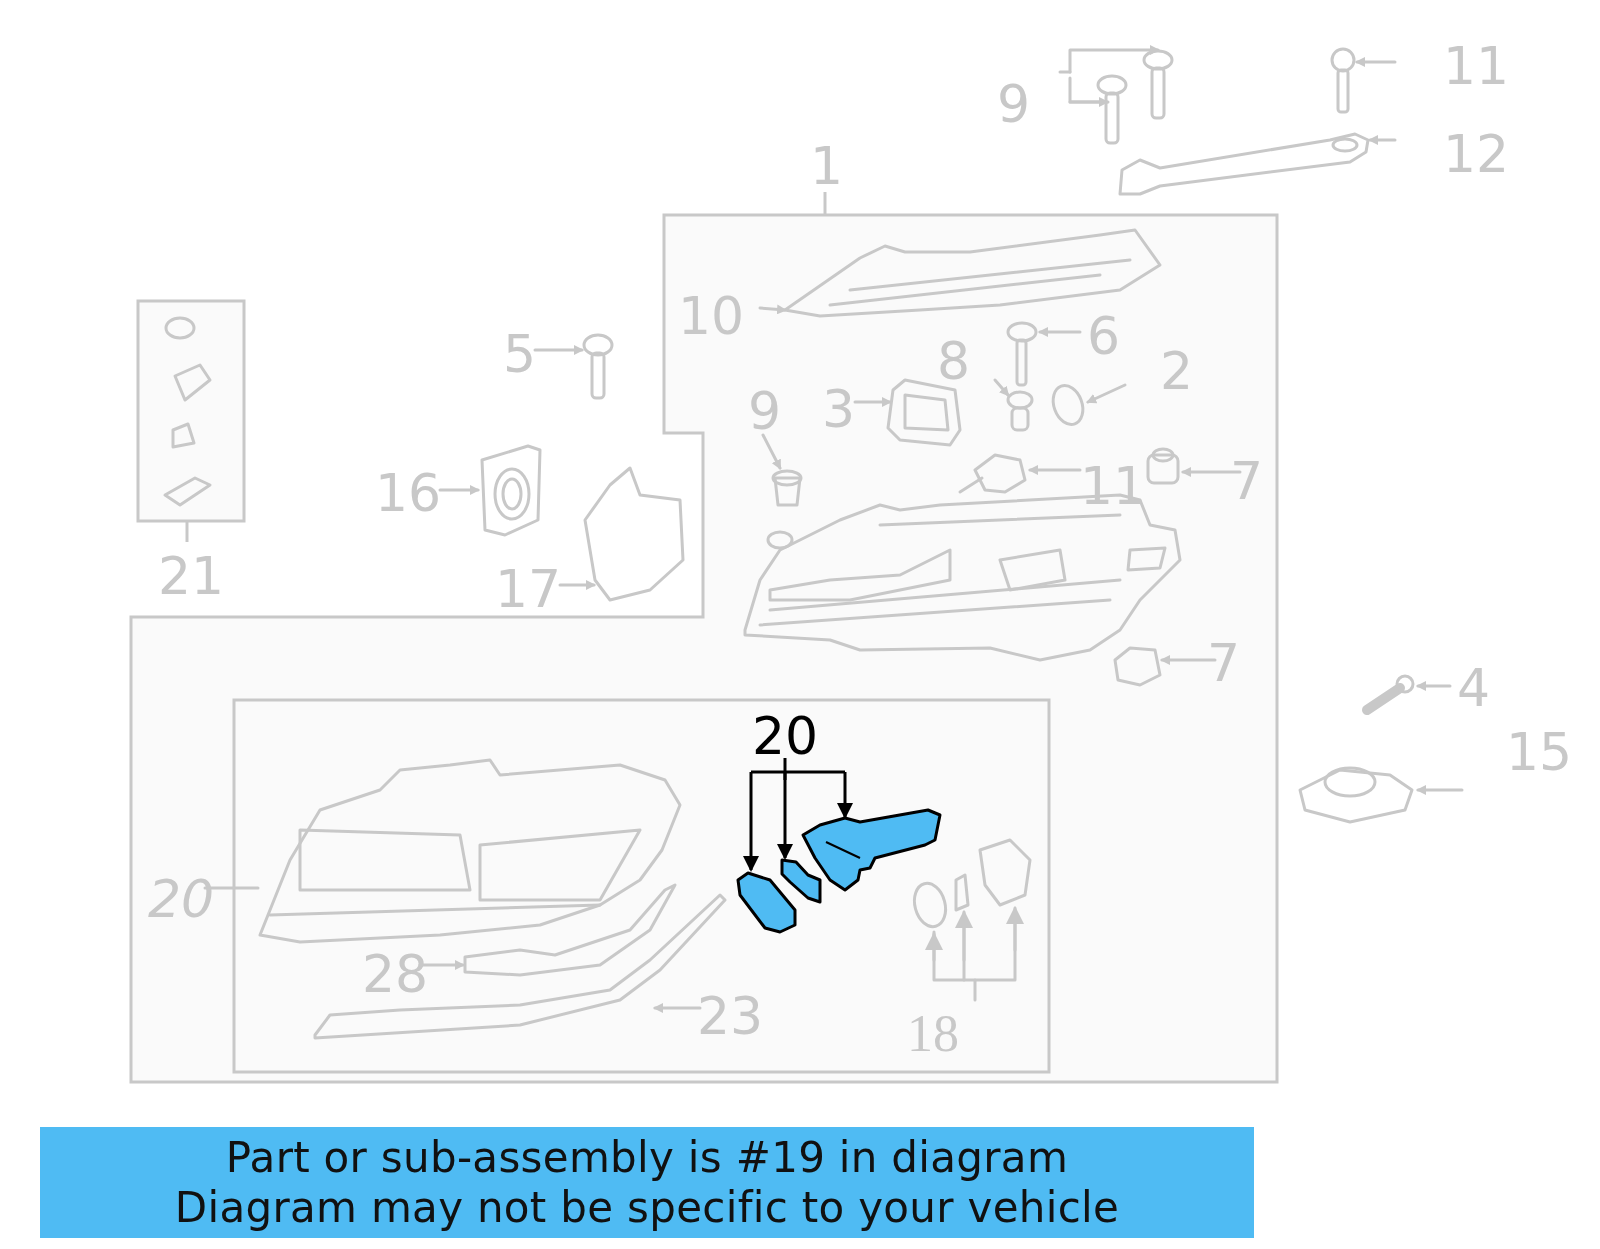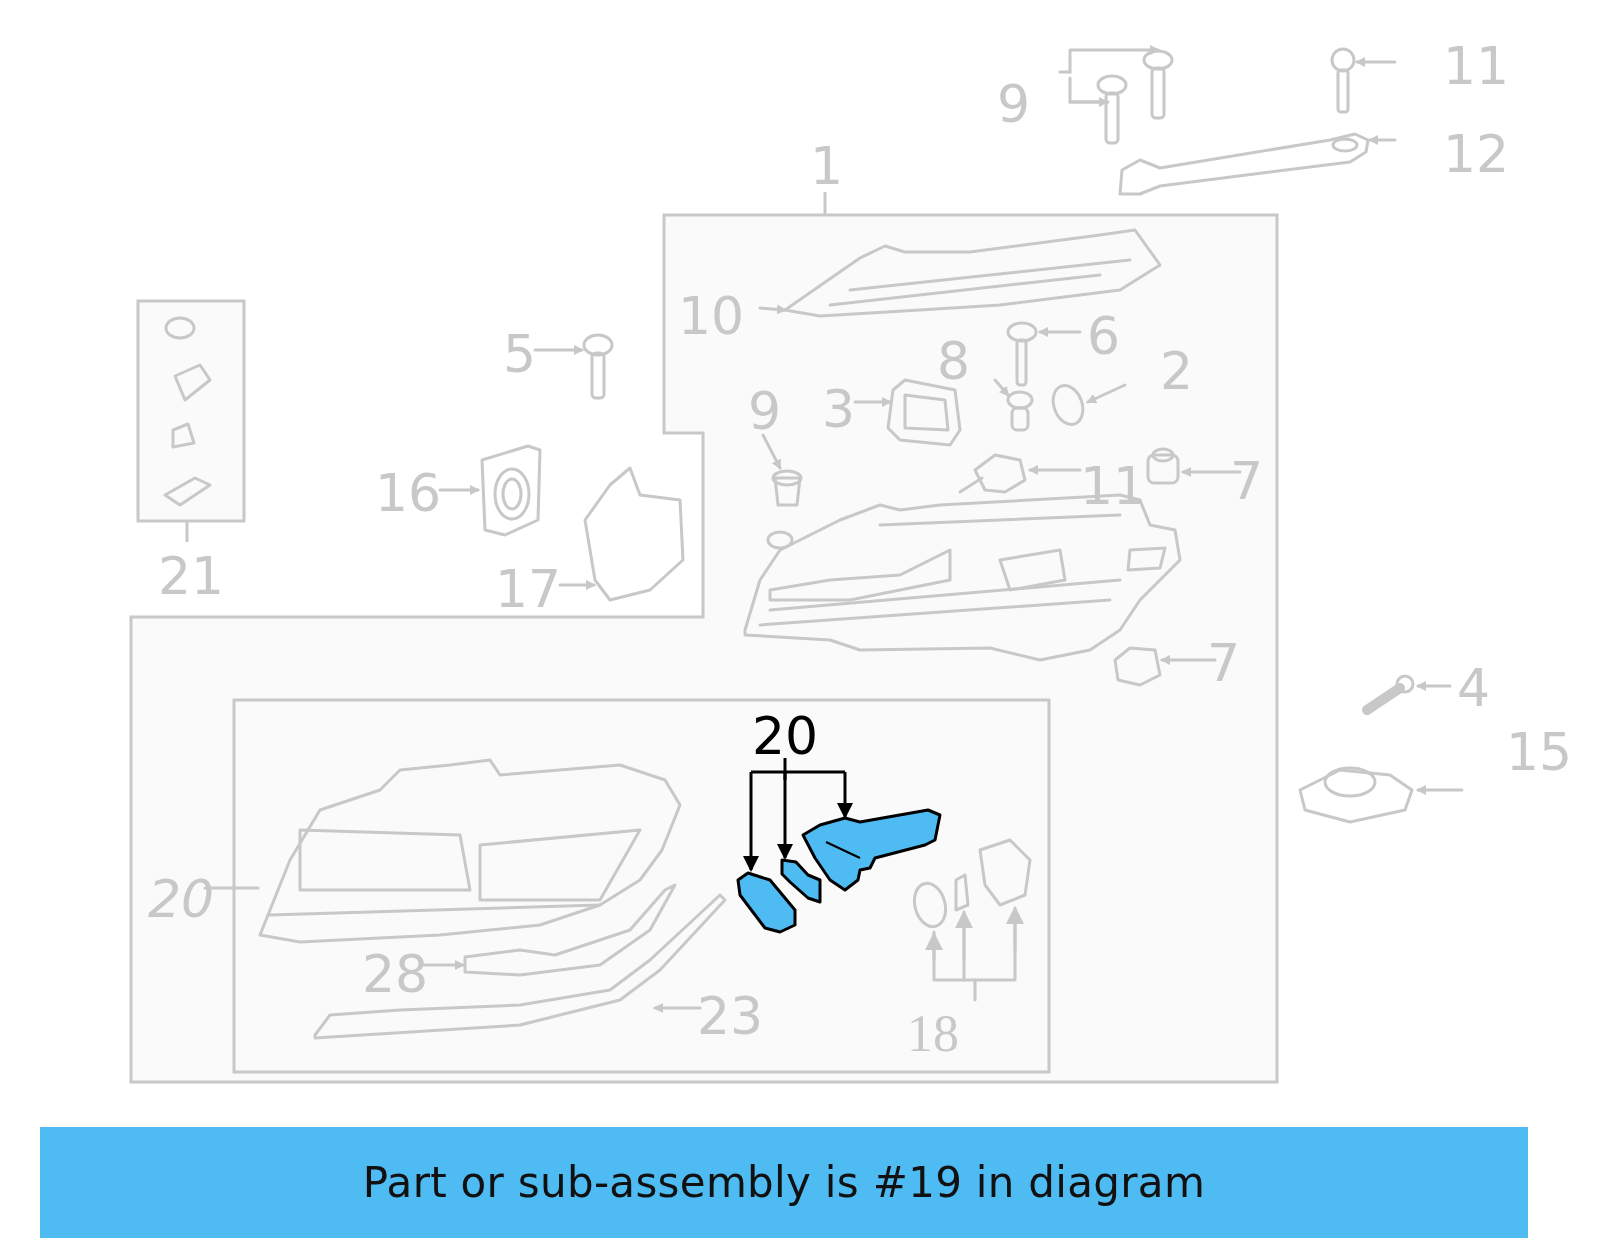--- a/index.html
+++ b/index.html
@@ -1,20 +1,20 @@
 <!DOCTYPE html>
 <html><head>
 <meta charset="utf-8">
 <style>
   html, body { margin:0; padding:0; background:#ffffff; }
   body { width:1600px; height:1249px; position:relative; overflow:hidden; font-family:"DejaVu Sans", sans-serif; }
   #diagram { position:absolute; left:0; top:0; width:1600px; height:1100px; }
   .lbl { position:absolute; font-family:"DejaVu Sans", sans-serif; color:#c8c8c8; font-size:52px; line-height:1; white-space:nowrap; }
   .lbl.hl { color:#000000; }
-  .banner { position:absolute; left:40px; top:1127px; width:1488px; height:111px; background:#4fbbf3; display:flex; flex-direction:column; align-items:center; justify-content:center; }
+  .banner { position:absolute; left:40px; top:1127px; width:1214px; height:111px; background:#4fbbf3; display:flex; flex-direction:column; align-items:center; justify-content:center; }
   .banner span { font-family:"DejaVu Sans", sans-serif; font-size:42px; color:#111111; line-height:50px; letter-spacing:0.3px; }
 </style>
 </head>
 <body>
 
 <div id="diagram">
   <svg width="1600" height="1100" viewBox="0 0 1600 1100" xmlns="http://www.w3.org/2000/svg">
     <defs>
       <marker id="ag" markerWidth="10" markerHeight="10" refX="8" refY="5" orient="auto" markerUnits="userSpaceOnUse">
         <path d="M0,0 L10,5 L0,10 z" fill="#c8c8c8"></path>
@@ -187,13 +187,14 @@
   <span class="lbl" style="left:907px;top:1008px;font-family:Liberation Serif, serif;">18</span>
   <span class="lbl hl" style="left:752px;top:710px;">20</span>
   <span class="lbl" style="left:148px;top:873px;font-style:italic;">20</span>
   <span class="lbl" style="left:158px;top:550px;">21</span>
   <span class="lbl" style="left:362px;top:948px;">28</span>
   <span class="lbl" style="left:697px;top:990px;">23</span>
 </div>
 
 <div class="banner">
   <span>Part or sub-assembly is #19 in diagram</span>
+  <span>Diagram may not be specific to your vehicle</span>
 </div>
 
 </body></html>

